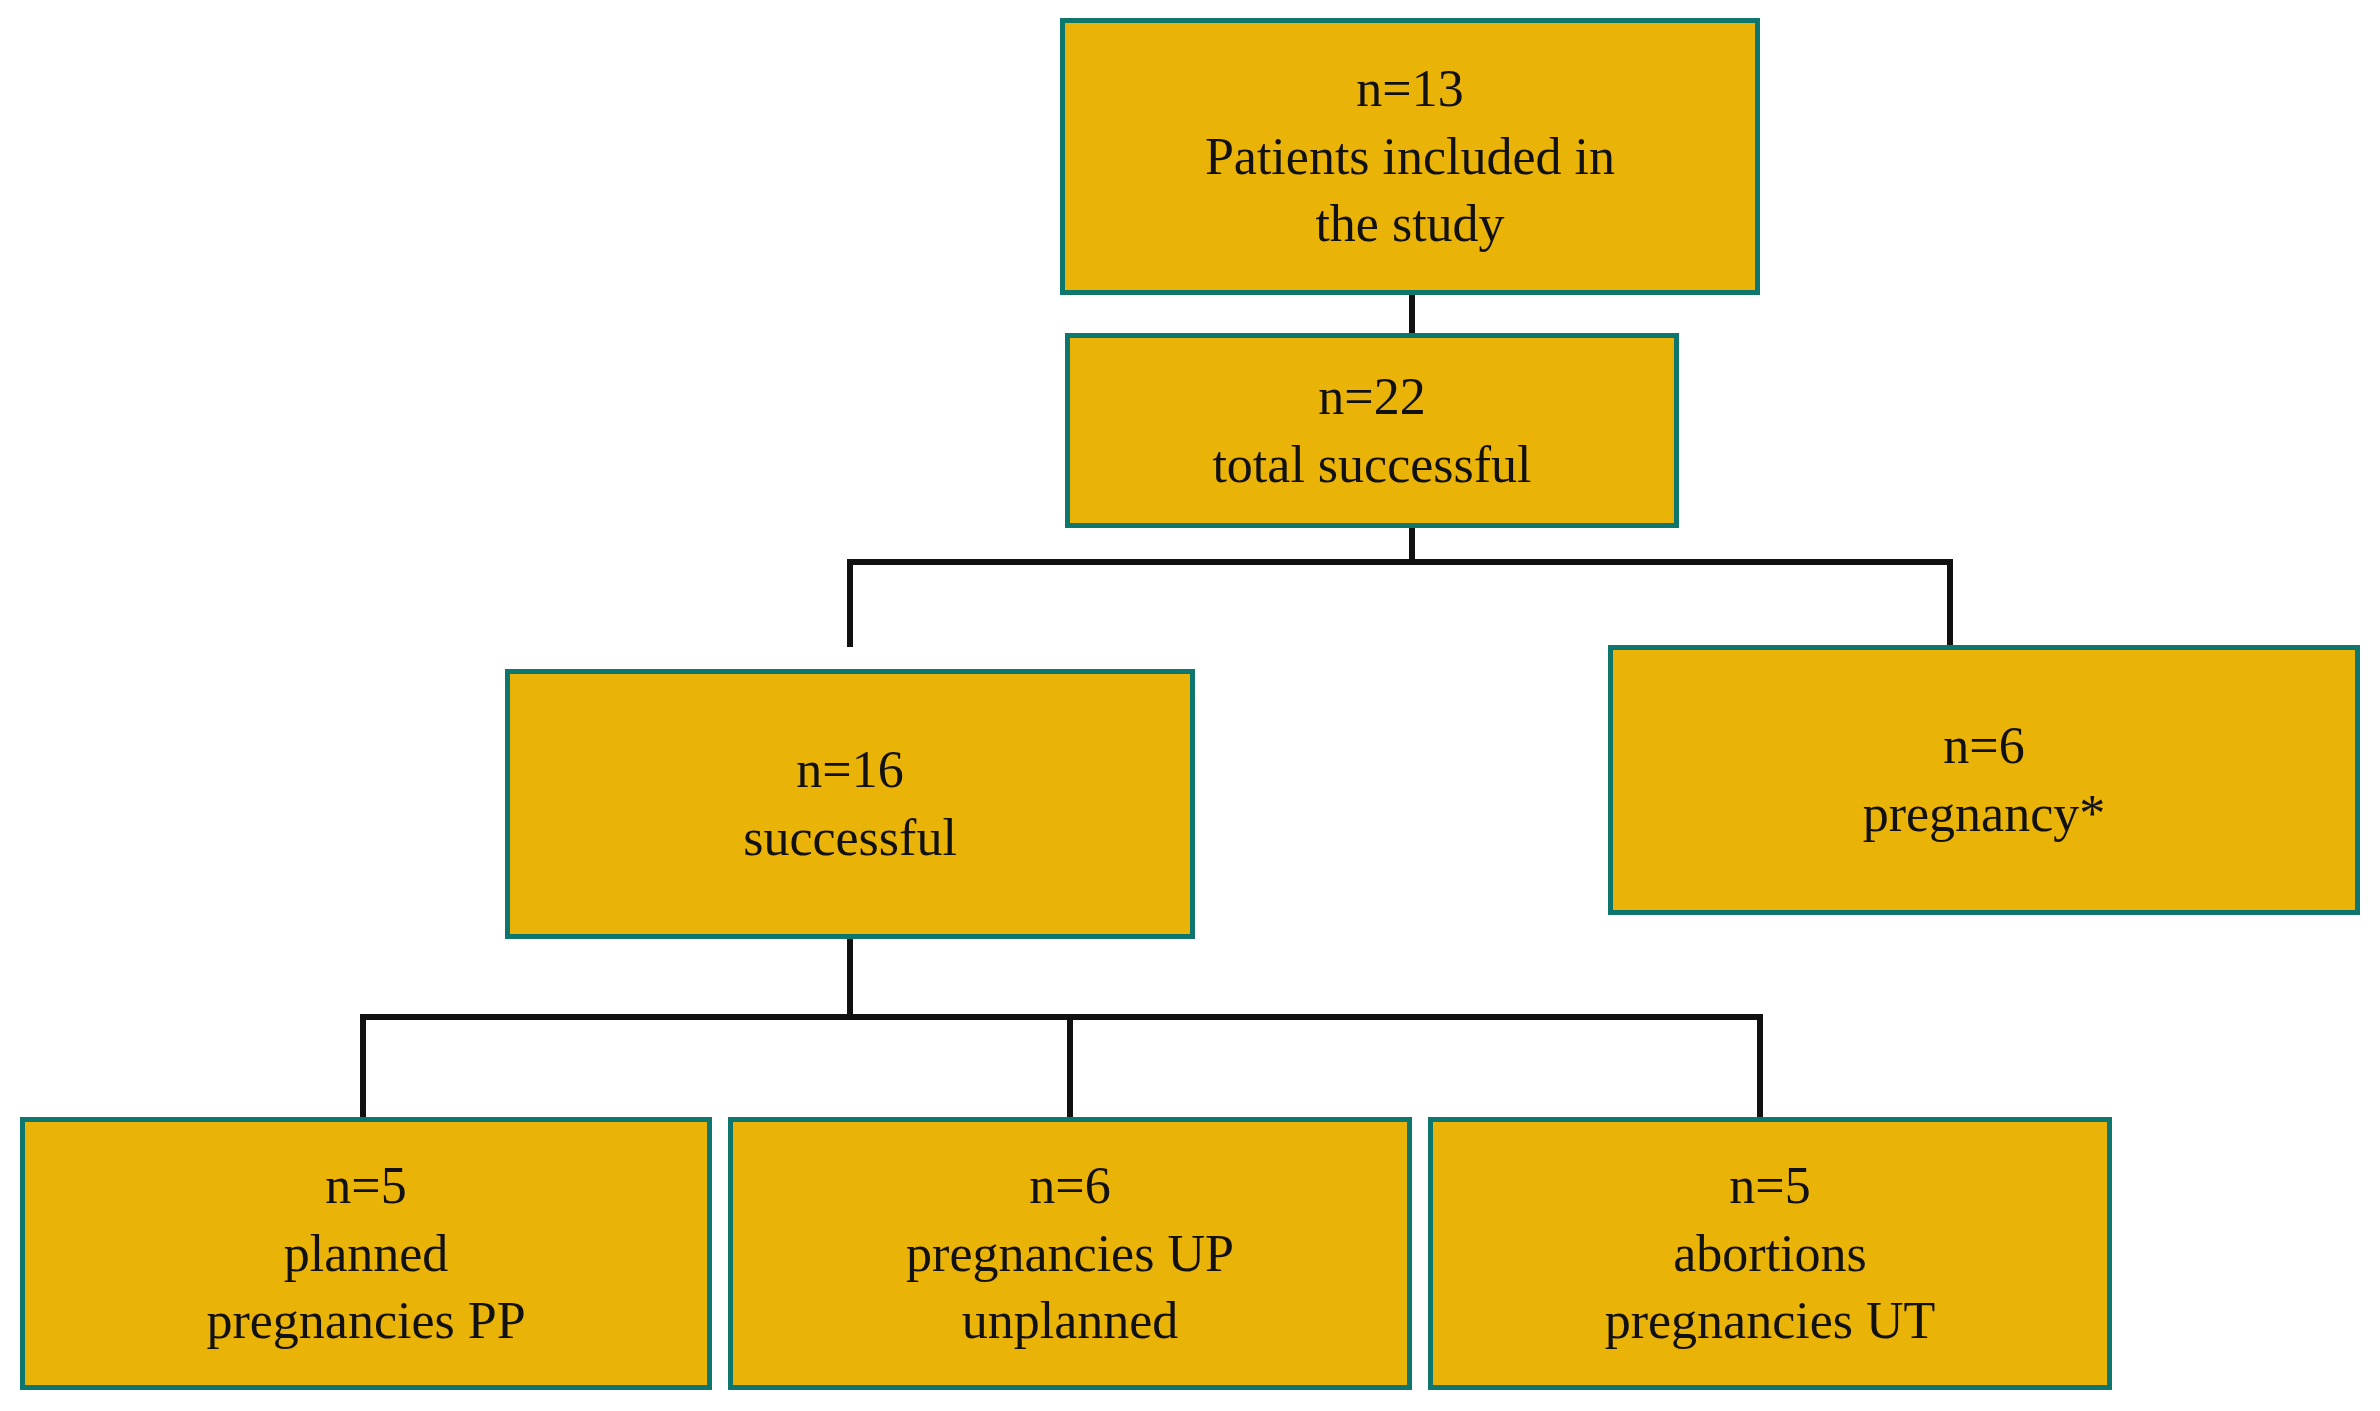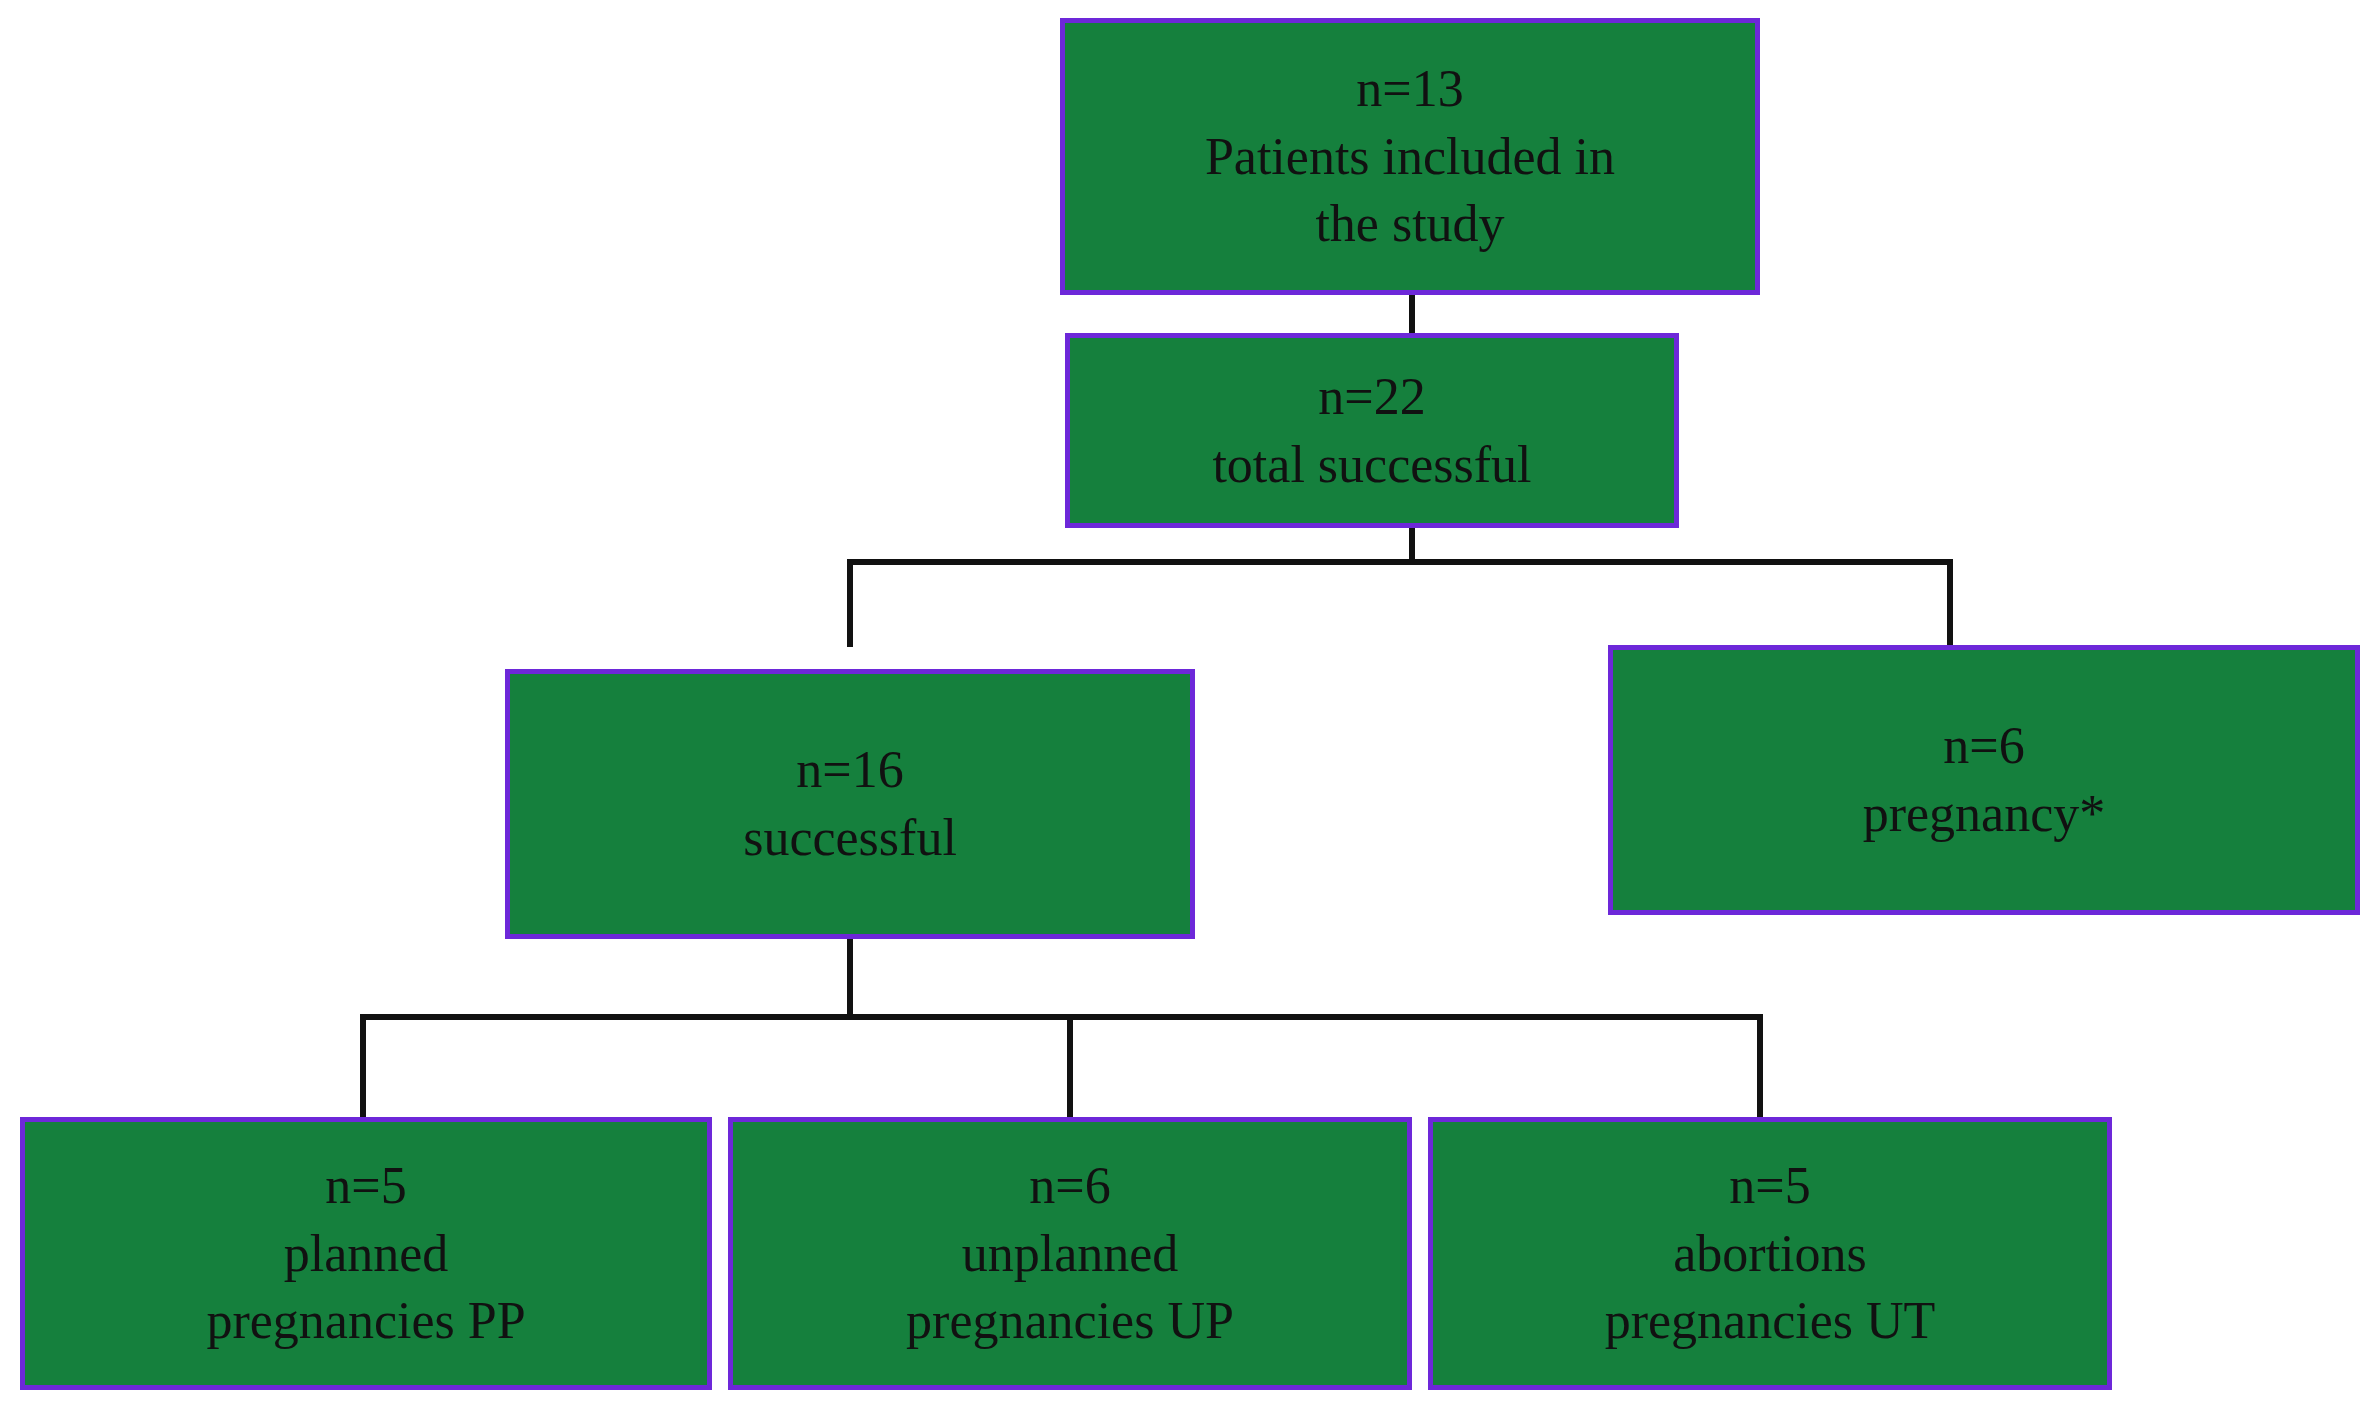--- a/index.html
+++ b/index.html
@@ -12,22 +12,22 @@
     position: relative;
     width: 2380px;
     height: 1411px;
     background: #ffffff;
     overflow: hidden;
     font-family: "Liberation Serif", "DejaVu Serif", serif;
   }
   .node {
     position: absolute;
     box-sizing: border-box;
-    border: 5px solid #6d28d9;
-    background: #15803d;
+    border: 5px solid #0f766e;
+    background: #eab308;
     display: flex;
     flex-direction: column;
     align-items: center;
     justify-content: center;
     text-align: center;
     color: #111111;
     line-height: 1.30;
     font-size: 52px;
     z-index: 3;
   }
@@ -107,22 +107,22 @@
   </div>
 
   <div class="node" id="node-planned">
     <span class="line">n=5</span>
     <span class="line">planned</span>
     <span class="line">pregnancies PP</span>
   </div>
 
   <div class="node" id="node-unplanned">
     <span class="line">n=6</span>
+    <span class="line">pregnancies UP</span>
     <span class="line">unplanned</span>
-    <span class="line">pregnancies UP</span>
   </div>
 
   <div class="node" id="node-untreated">
     <span class="line">n=5</span>
     <span class="line">abortions</span>
     <span class="line">pregnancies UT</span>
   </div>
 
 </div>
 

